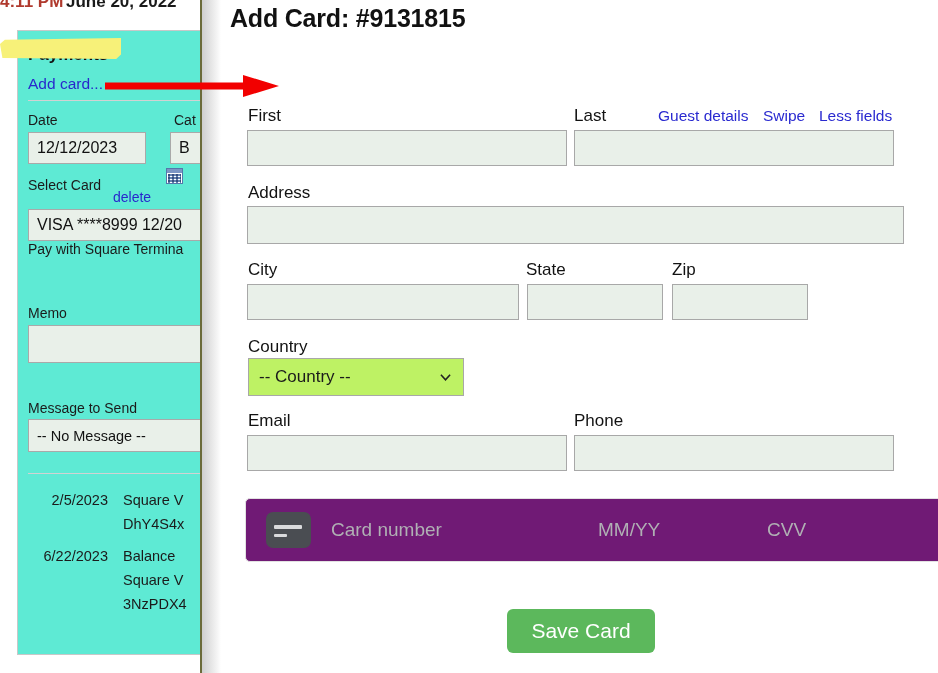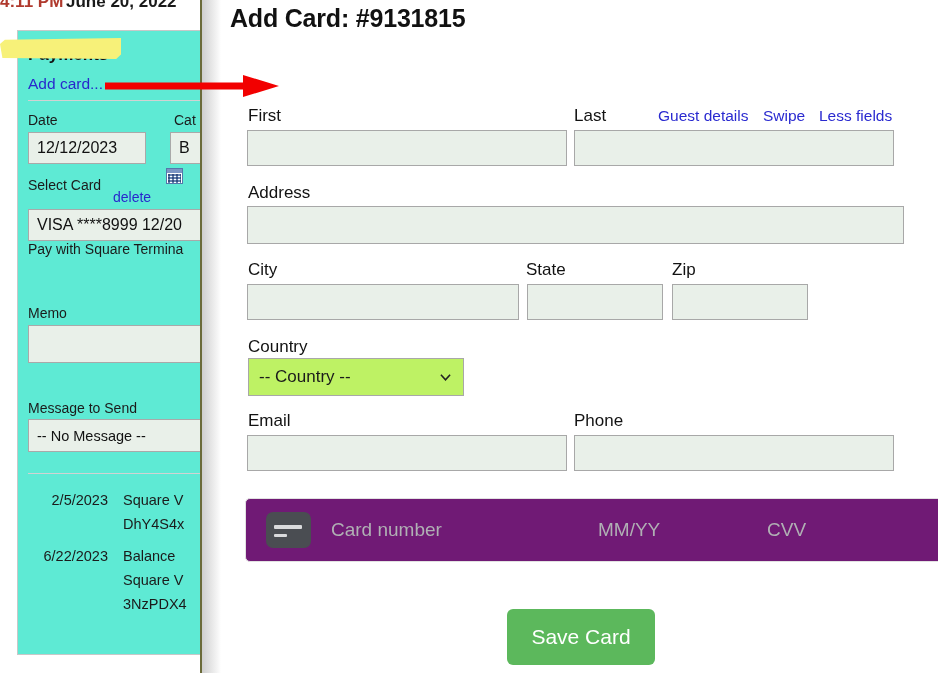--- a/index.html
+++ b/index.html
@@ -314,21 +314,21 @@
     color: #b0b0b4;
     white-space: nowrap;
   }
 
   
   #save-card-button {
     position: absolute;
     left: 286px;
     top: 609px;
     width: 148px;
-    height: 56px;
+    height: 44px;
     background: #5cb85c;
     border: none;
     border-radius: 6px;
     color: #ffffff;
     font-size: 21px;
     font-family: "Liberation Sans", sans-serif;
     cursor: pointer;
   }
 </style>
 </head>

